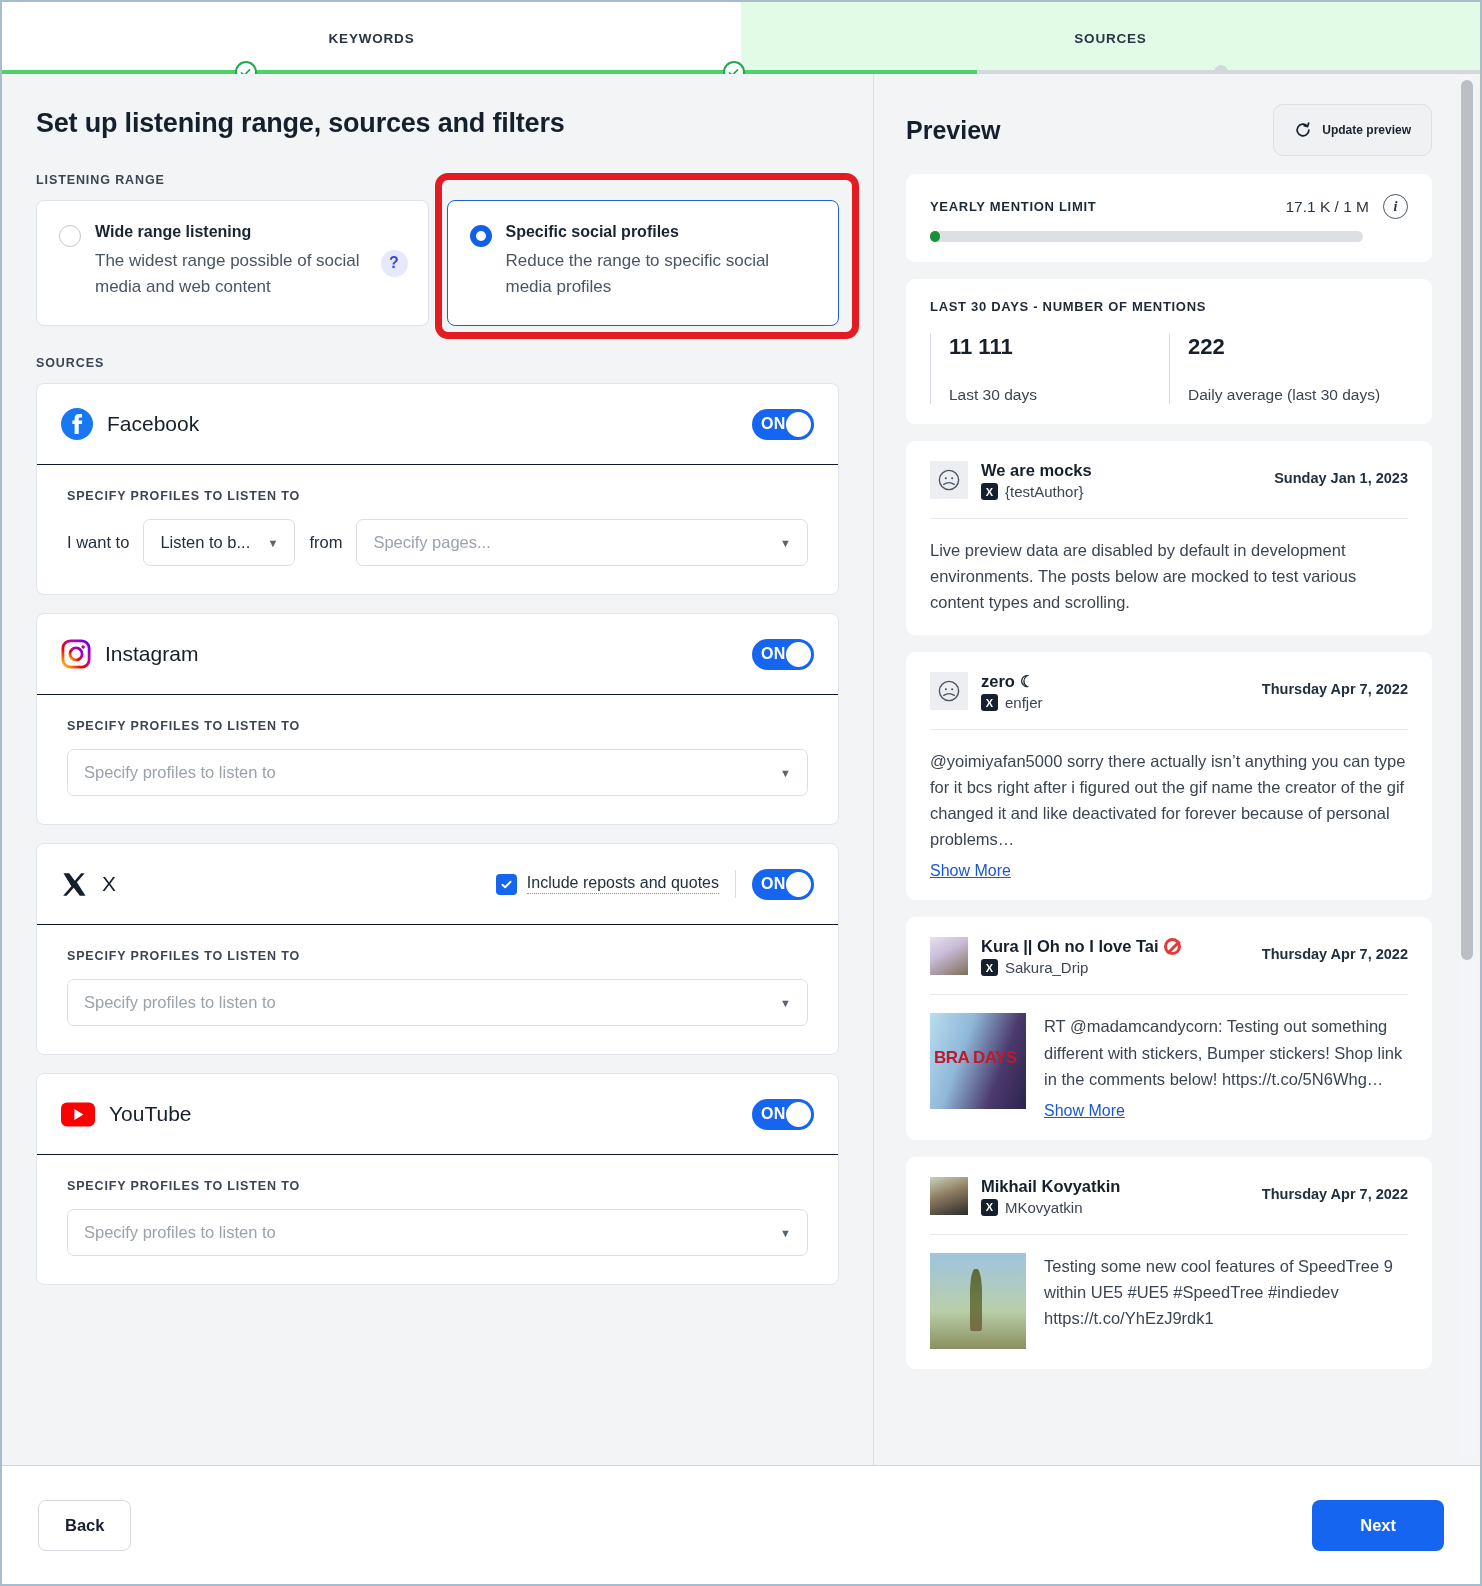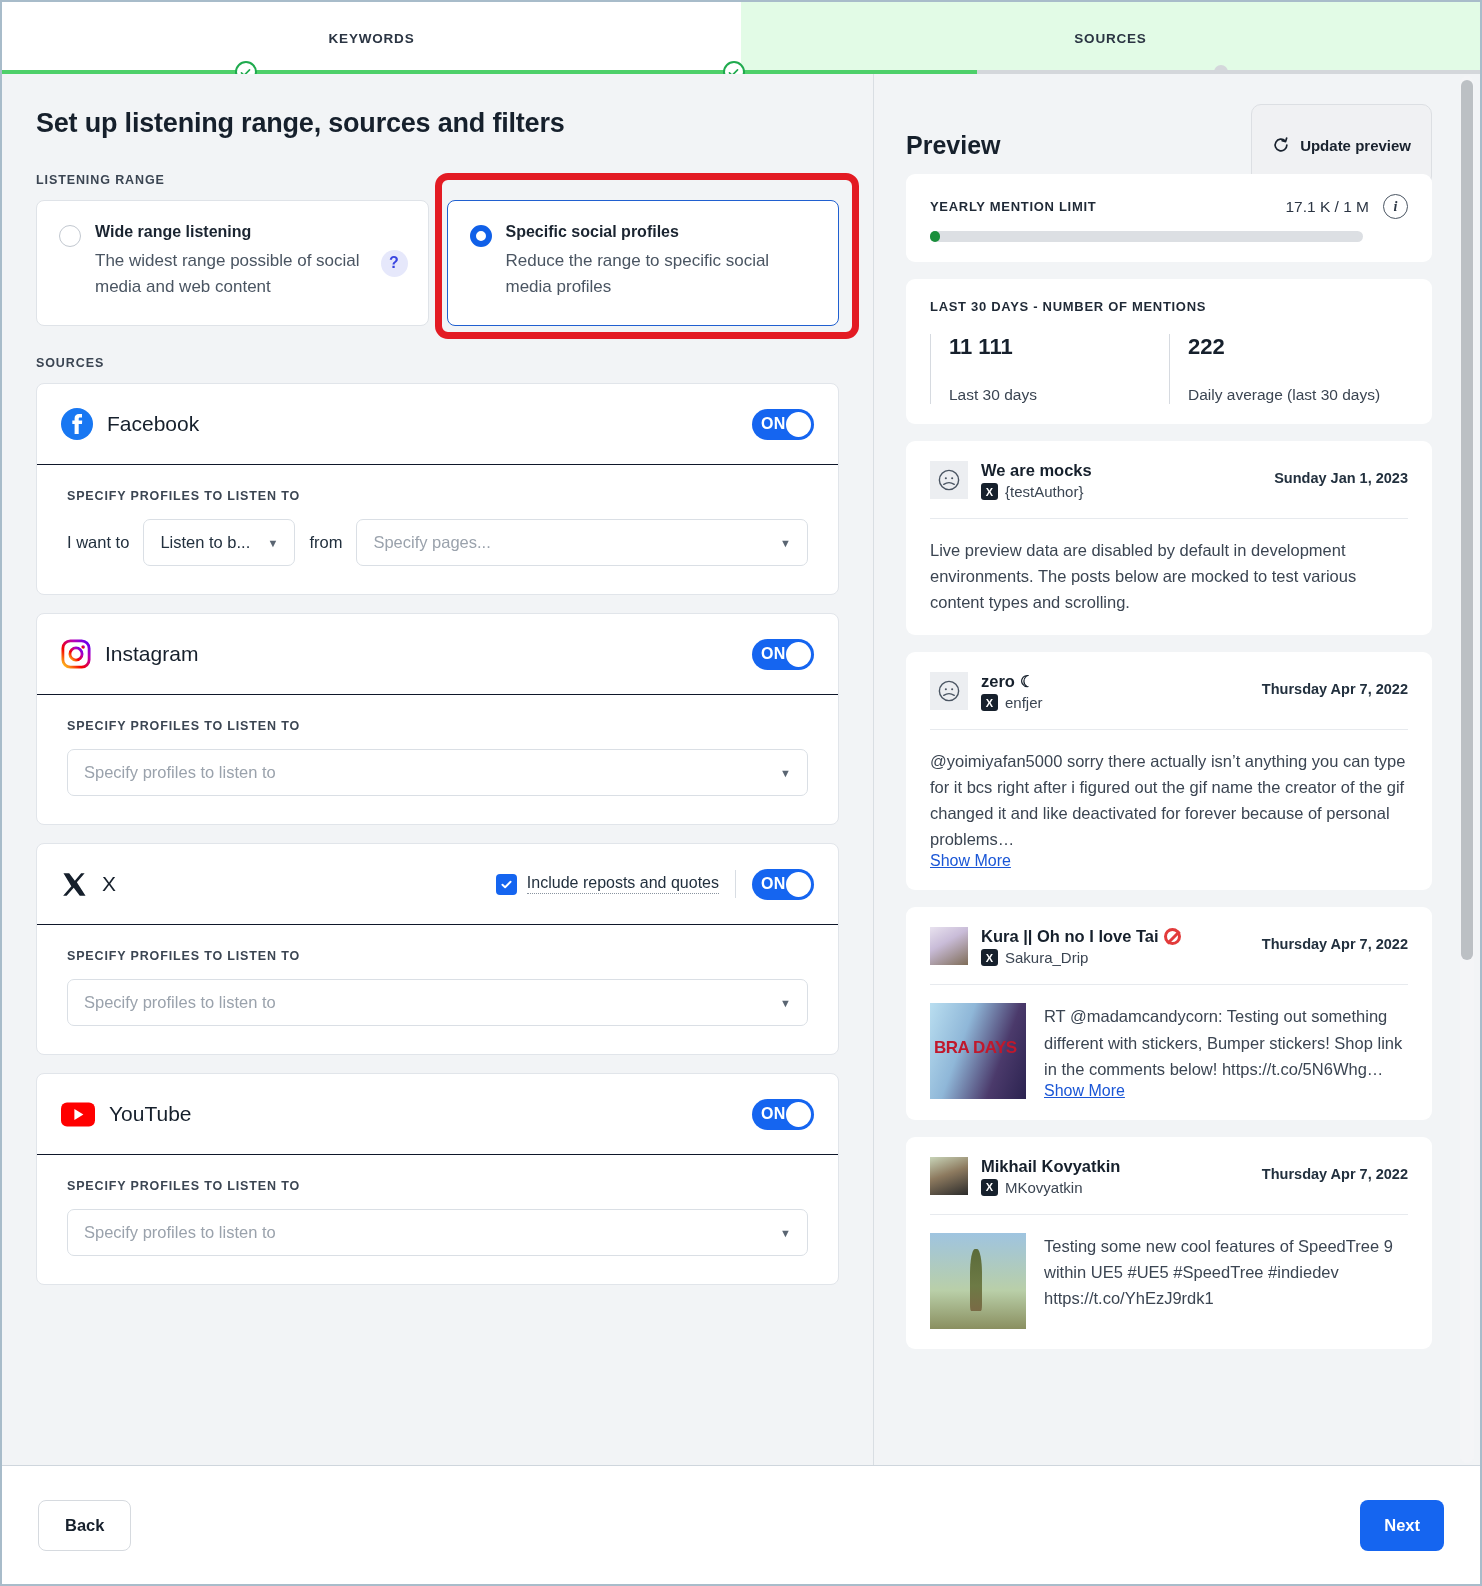--- a/index.html
+++ b/index.html
@@ -263,22 +263,22 @@
   }
   .preview-title {
     font-size: 25px; font-weight: bold; color: #16202c;
   }
   .update-btn {
     margin-left: auto;
     display: flex; align-items: center; gap: 10px;
     background: #f0f1f3;
     border: 1px solid #dcdfe3;
     border-radius: 10px;
-    padding: 31px 20px;
-    font-size: 15px; font-weight: bold; color: #19222e;
+    padding: 16px 20px;
+    font-size: 12px; font-weight: bold; color: #19222e;
     cursor: pointer;
   }
   .update-btn svg { width: 18px; height: 18px; }
 
   .pv-scroll {
     position: absolute;
     left: 32px; right: 48px; top: 100px; bottom: 0;
     overflow: hidden;
   }
   .pv-card {
@@ -382,21 +382,21 @@
   }
   .media-thumb .tree {
     position:absolute; left:40px; top:16px; width:12px; height:62px;
     background: linear-gradient(180deg,#5b6b3a 0%,#6d7a45 60%,#7a6a45 100%);
     border-radius: 40% 40% 10% 10%;
   }
   .show-more {
     display: inline-block;
     font-size: 16px; color: #1a56d6;
     text-decoration: underline; cursor: pointer;
-    margin-top: 0;
+    margin-top: 10px;
     text-align: center;
   }
   .emoji-noentry {
     width: 17px; height: 17px; border-radius: 50%;
     border: 3px solid #e23b3b; position: relative; display: inline-block;
   }
   .emoji-noentry::after {
     content: ""; position: absolute; left: -2px; top: 4.5px;
     width: 17px; height: 3px; background: #e23b3b;
     transform: rotate(-45deg);
@@ -427,21 +427,21 @@
     background: #ffffff; border: 1px solid #d6dadf;
     border-radius: 8px;
     padding: 15px 26px;
     font-size: 16.5px; font-weight: bold; color: #16202c;
     cursor: pointer;
   }
   .btn-next {
     margin-left: auto;
     background: #1565f0; border: none;
     border-radius: 8px;
-    padding: 16px 24px;
+    padding: 16px 48px;
     font-size: 16.5px; font-weight: bold; color: #ffffff;
     cursor: pointer;
   }
 </style>
 </head>
 <body>
 
 <div id="app">
 
   <div class="wizard">

